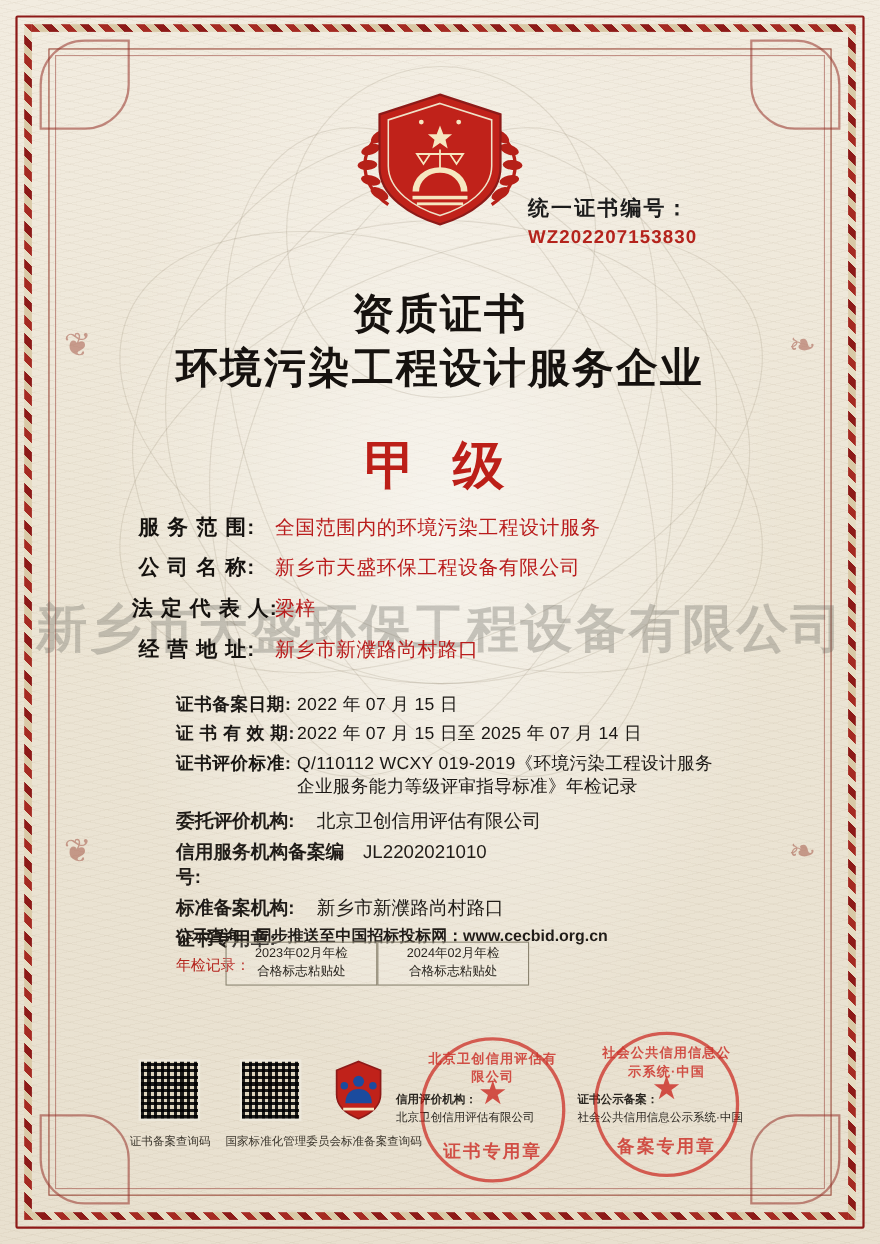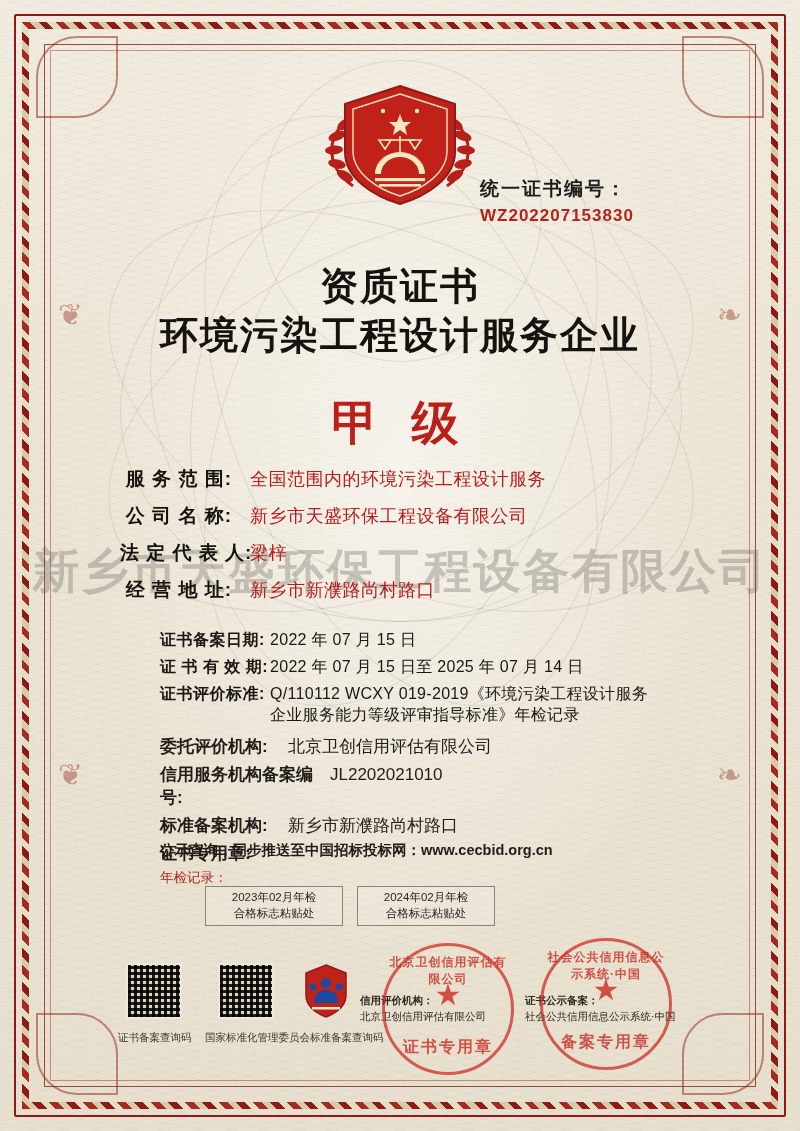--- a/index.html
+++ b/index.html
@@ -220,23 +220,22 @@
   .annual-label {
     position: absolute;
     left: 160px;
     top: 869px;
     font-size: 13.5px;
     color: #b4231c;
   }
   .annual-boxes {
     position: absolute;
     left: 205px;
-    top: 886px;
+    top: 856px;
     display: flex;
-    gap: 14px;
   }
   .annual-box {
     width: 136px;
     height: 38px;
     border: 1px solid #8b8470;
     display: flex;
     flex-direction: column;
     align-items: center;
     justify-content: center;
     font-size: 11.5px;

